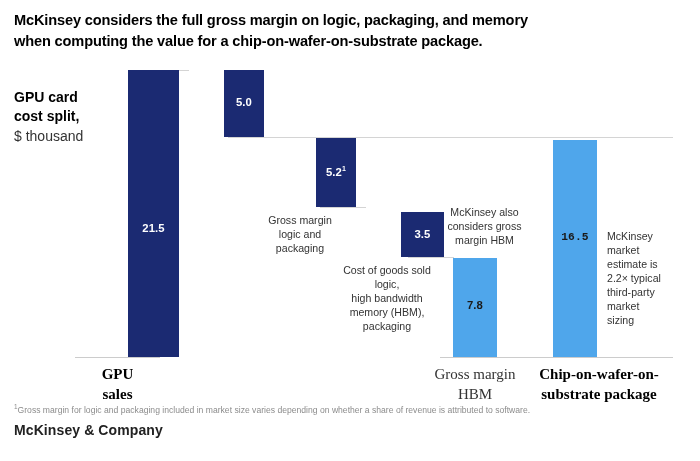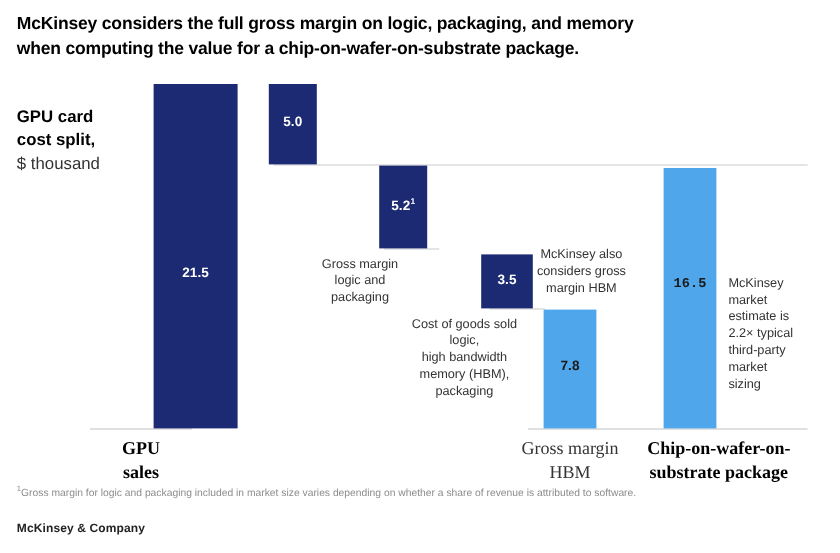--- a/index.html
+++ b/index.html
@@ -124,22 +124,22 @@
     top: 405px;
     width: 672px;
     font-size: 8.6px;
     line-height: 1.3;
     color: #8c8c8c;
   }
   .footnote sup { font-size: 6.4px; vertical-align: super; line-height: 0; }
   .brand {
     position: absolute;
     left: 14px;
-    top: 435px;
-    font-size: 10px;
+    top: 422px;
+    font-size: 14px;
     font-weight: bold;
     color: #222222;
     letter-spacing: 0.1px;
   }
 </style>
 </head>
 <body>
 
 <div id="root">
 
@@ -156,21 +156,21 @@
   <div class="plot">
 
     <div class="connector" style="left:143px; top:70px; width:46px;"></div>
     <div class="connector" style="left:228px; top:137px; width:445px;"></div>
     <div class="connector" style="left:320px; top:207px; width:46px;"></div>
     <div class="connector" style="left:408px; top:257px; width:46px;"></div>
 
     <div class="baseline" style="left:75px; top:357px; width:85px;"></div>
     <div class="baseline" style="left:440px; top:357px; width:233px;"></div>
 
-    <div class="bar navy" style="left:92px; top:70px; width:70px; height:287px;">
+    <div class="bar navy" style="left:92px; top:70px; width:51px; height:287px;">
       <span class="val" style="top:152px;">21.5</span>
     </div>
 
     <div class="bar navy" style="left:188px; top:70px; width:40px; height:67px;">
       <span class="val" style="top:26px;">5.0</span>
     </div>
 
     <div class="bar navy" style="left:280px; top:138px; width:40px; height:69px;">
       <span class="val" style="top:28px;">
         <span>5.2</span><sup>1</sup>

